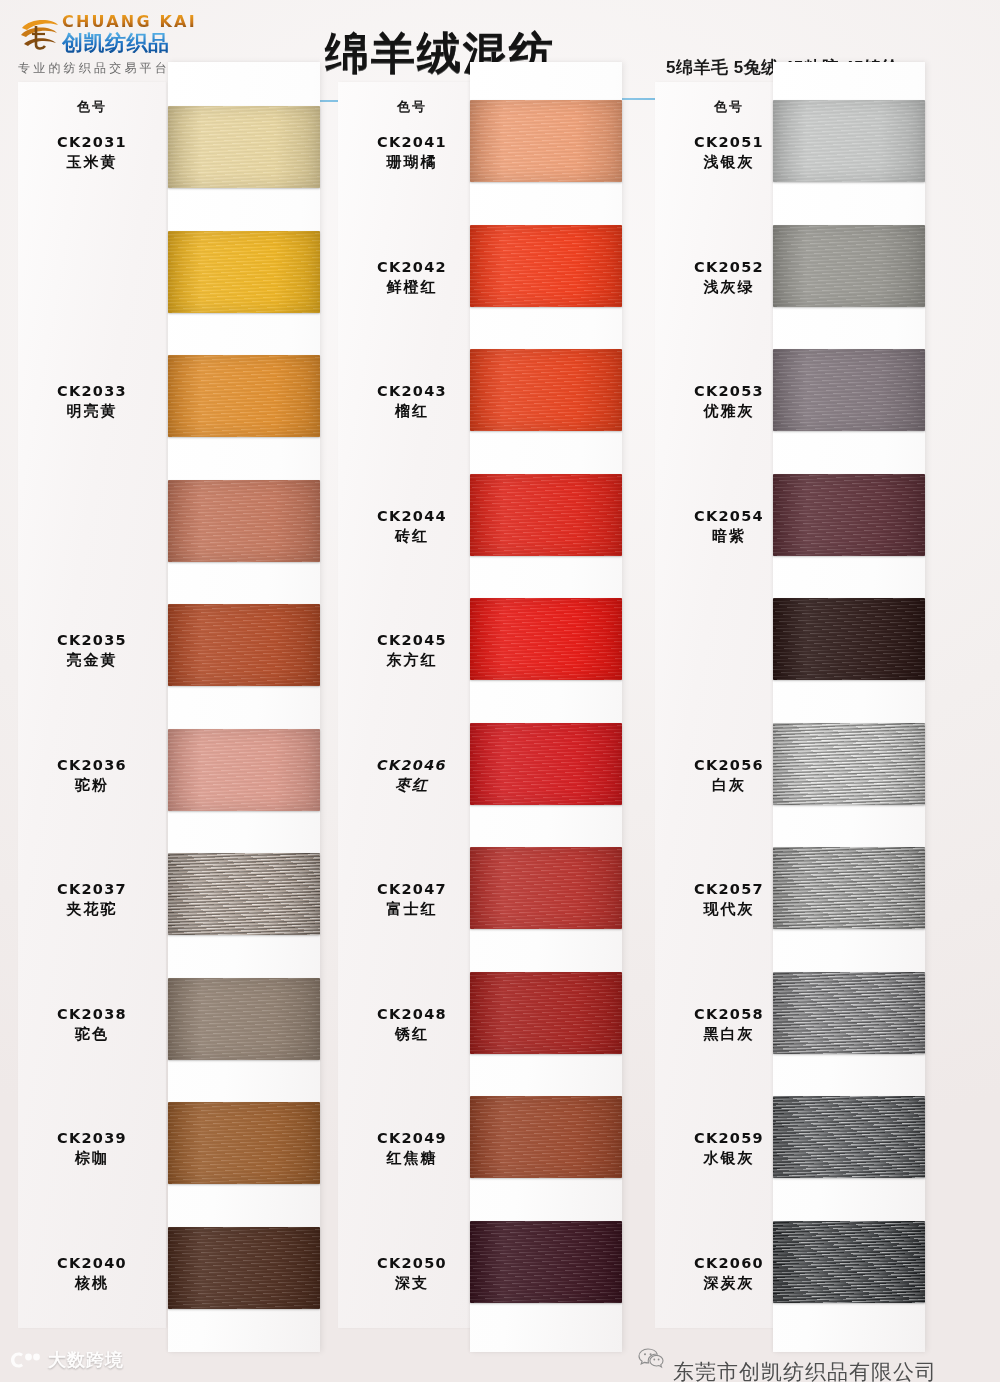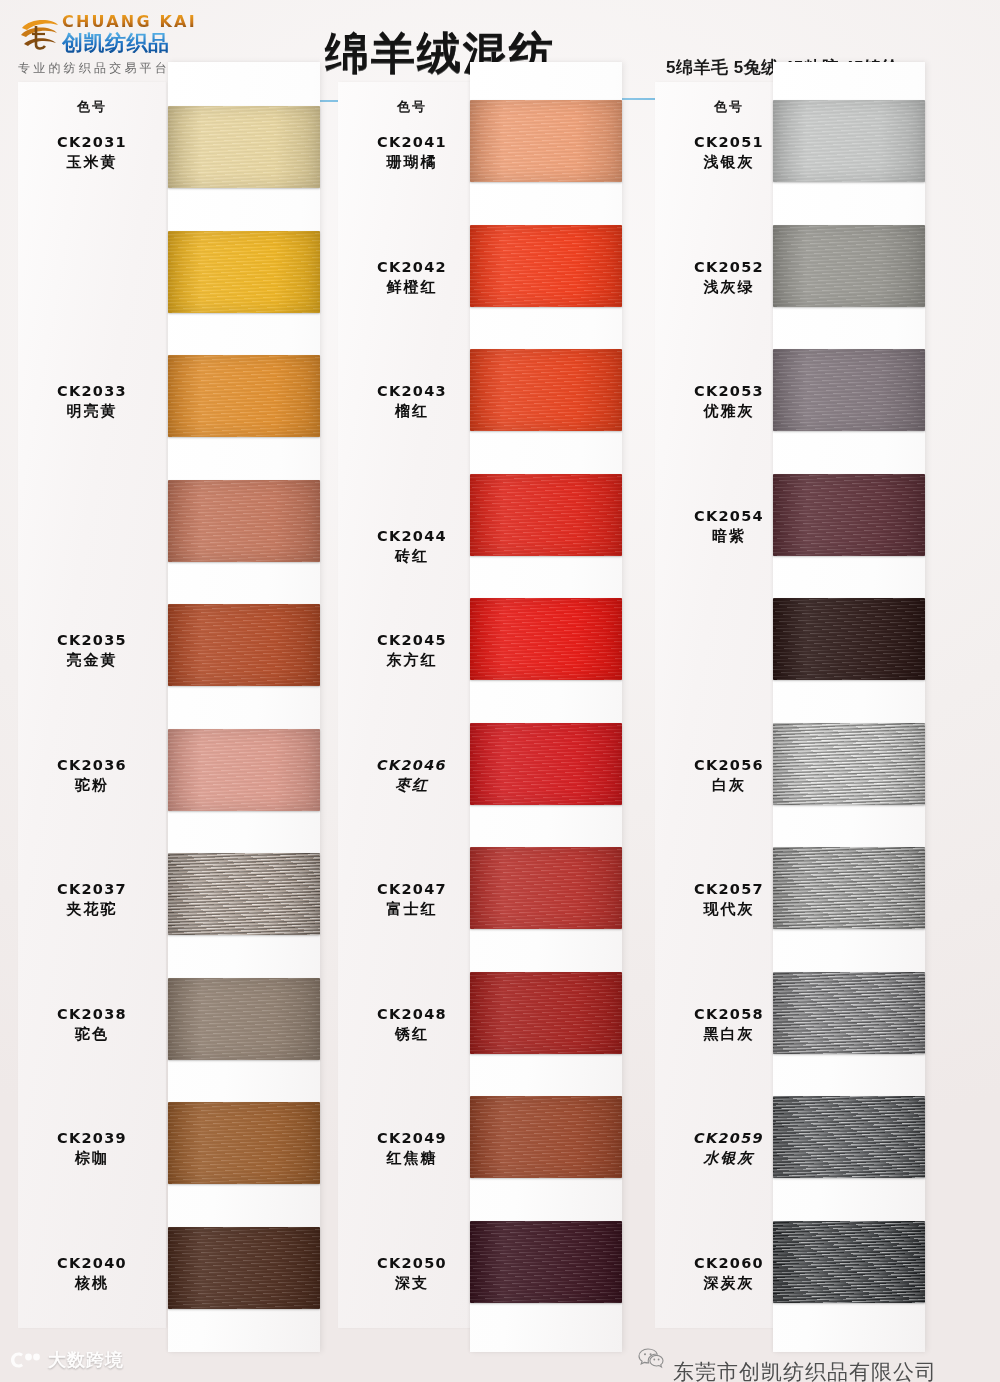--- a/index.html
+++ b/index.html
@@ -238,21 +238,21 @@
         <div class="label" style="top: 172.5px; text-align: center;">
           <div class="code">CK2042</div>
           <div class="name">鲜橙红</div>
         </div>
         <div class="swatch" style="top: 138.5px; background-color: rgb(242, 58, 24);"></div>
         <div class="label" style="top: 297px;">
           <div class="code">CK2043</div>
           <div class="name">榴红</div>
         </div>
         <div class="swatch" style="top: 263px; background-color: rgb(232, 64, 26);"></div>
-        <div class="label" style="top: 421.5px; margin-top: 20px;">
+        <div class="label" style="top: 421.5px;">
           <div class="code">CK2044</div>
           <div class="name">砖红</div>
         </div>
         <div class="swatch" style="top: 387.5px; background-color: rgb(224, 35, 24);"></div>
         <div class="label" style="top: 546px;">
           <div class="code">CK2045</div>
           <div class="name">东方红</div>
         </div>
         <div class="swatch" style="top: 512px; background-color: rgb(232, 21, 16);"></div>
         <div class="label" style="top: 670.5px; font-style: italic;">
@@ -314,21 +314,21 @@
         <div class="label" style="top: 795px;">
           <div class="code">CK2057</div>
           <div class="name">现代灰</div>
         </div>
         <div class="swatch heather" style="top: 761px; background-color: rgb(174, 174, 172);"></div>
         <div class="label" style="top: 919.5px;">
           <div class="code">CK2058</div>
           <div class="name">黑白灰</div>
         </div>
         <div class="swatch heather" style="top: 885.5px; background-color: rgb(135, 135, 138);"></div>
-        <div class="label" style="top: 1044px; font-style: italic;">
+        <div class="label" style="top: 1044px;">
           <div class="code">CK2059</div>
           <div class="name">水银灰</div>
         </div>
         <div class="swatch heather" style="top: 1010px; background-color: rgb(83, 86, 90);"></div>
         <div class="label" style="top: 1168.5px;">
           <div class="code">CK2060</div>
           <div class="name">深炭灰</div>
         </div>
         <div class="swatch heather" style="top: 1134.5px; background-color: rgb(46, 50, 54);"></div>
       </div>

